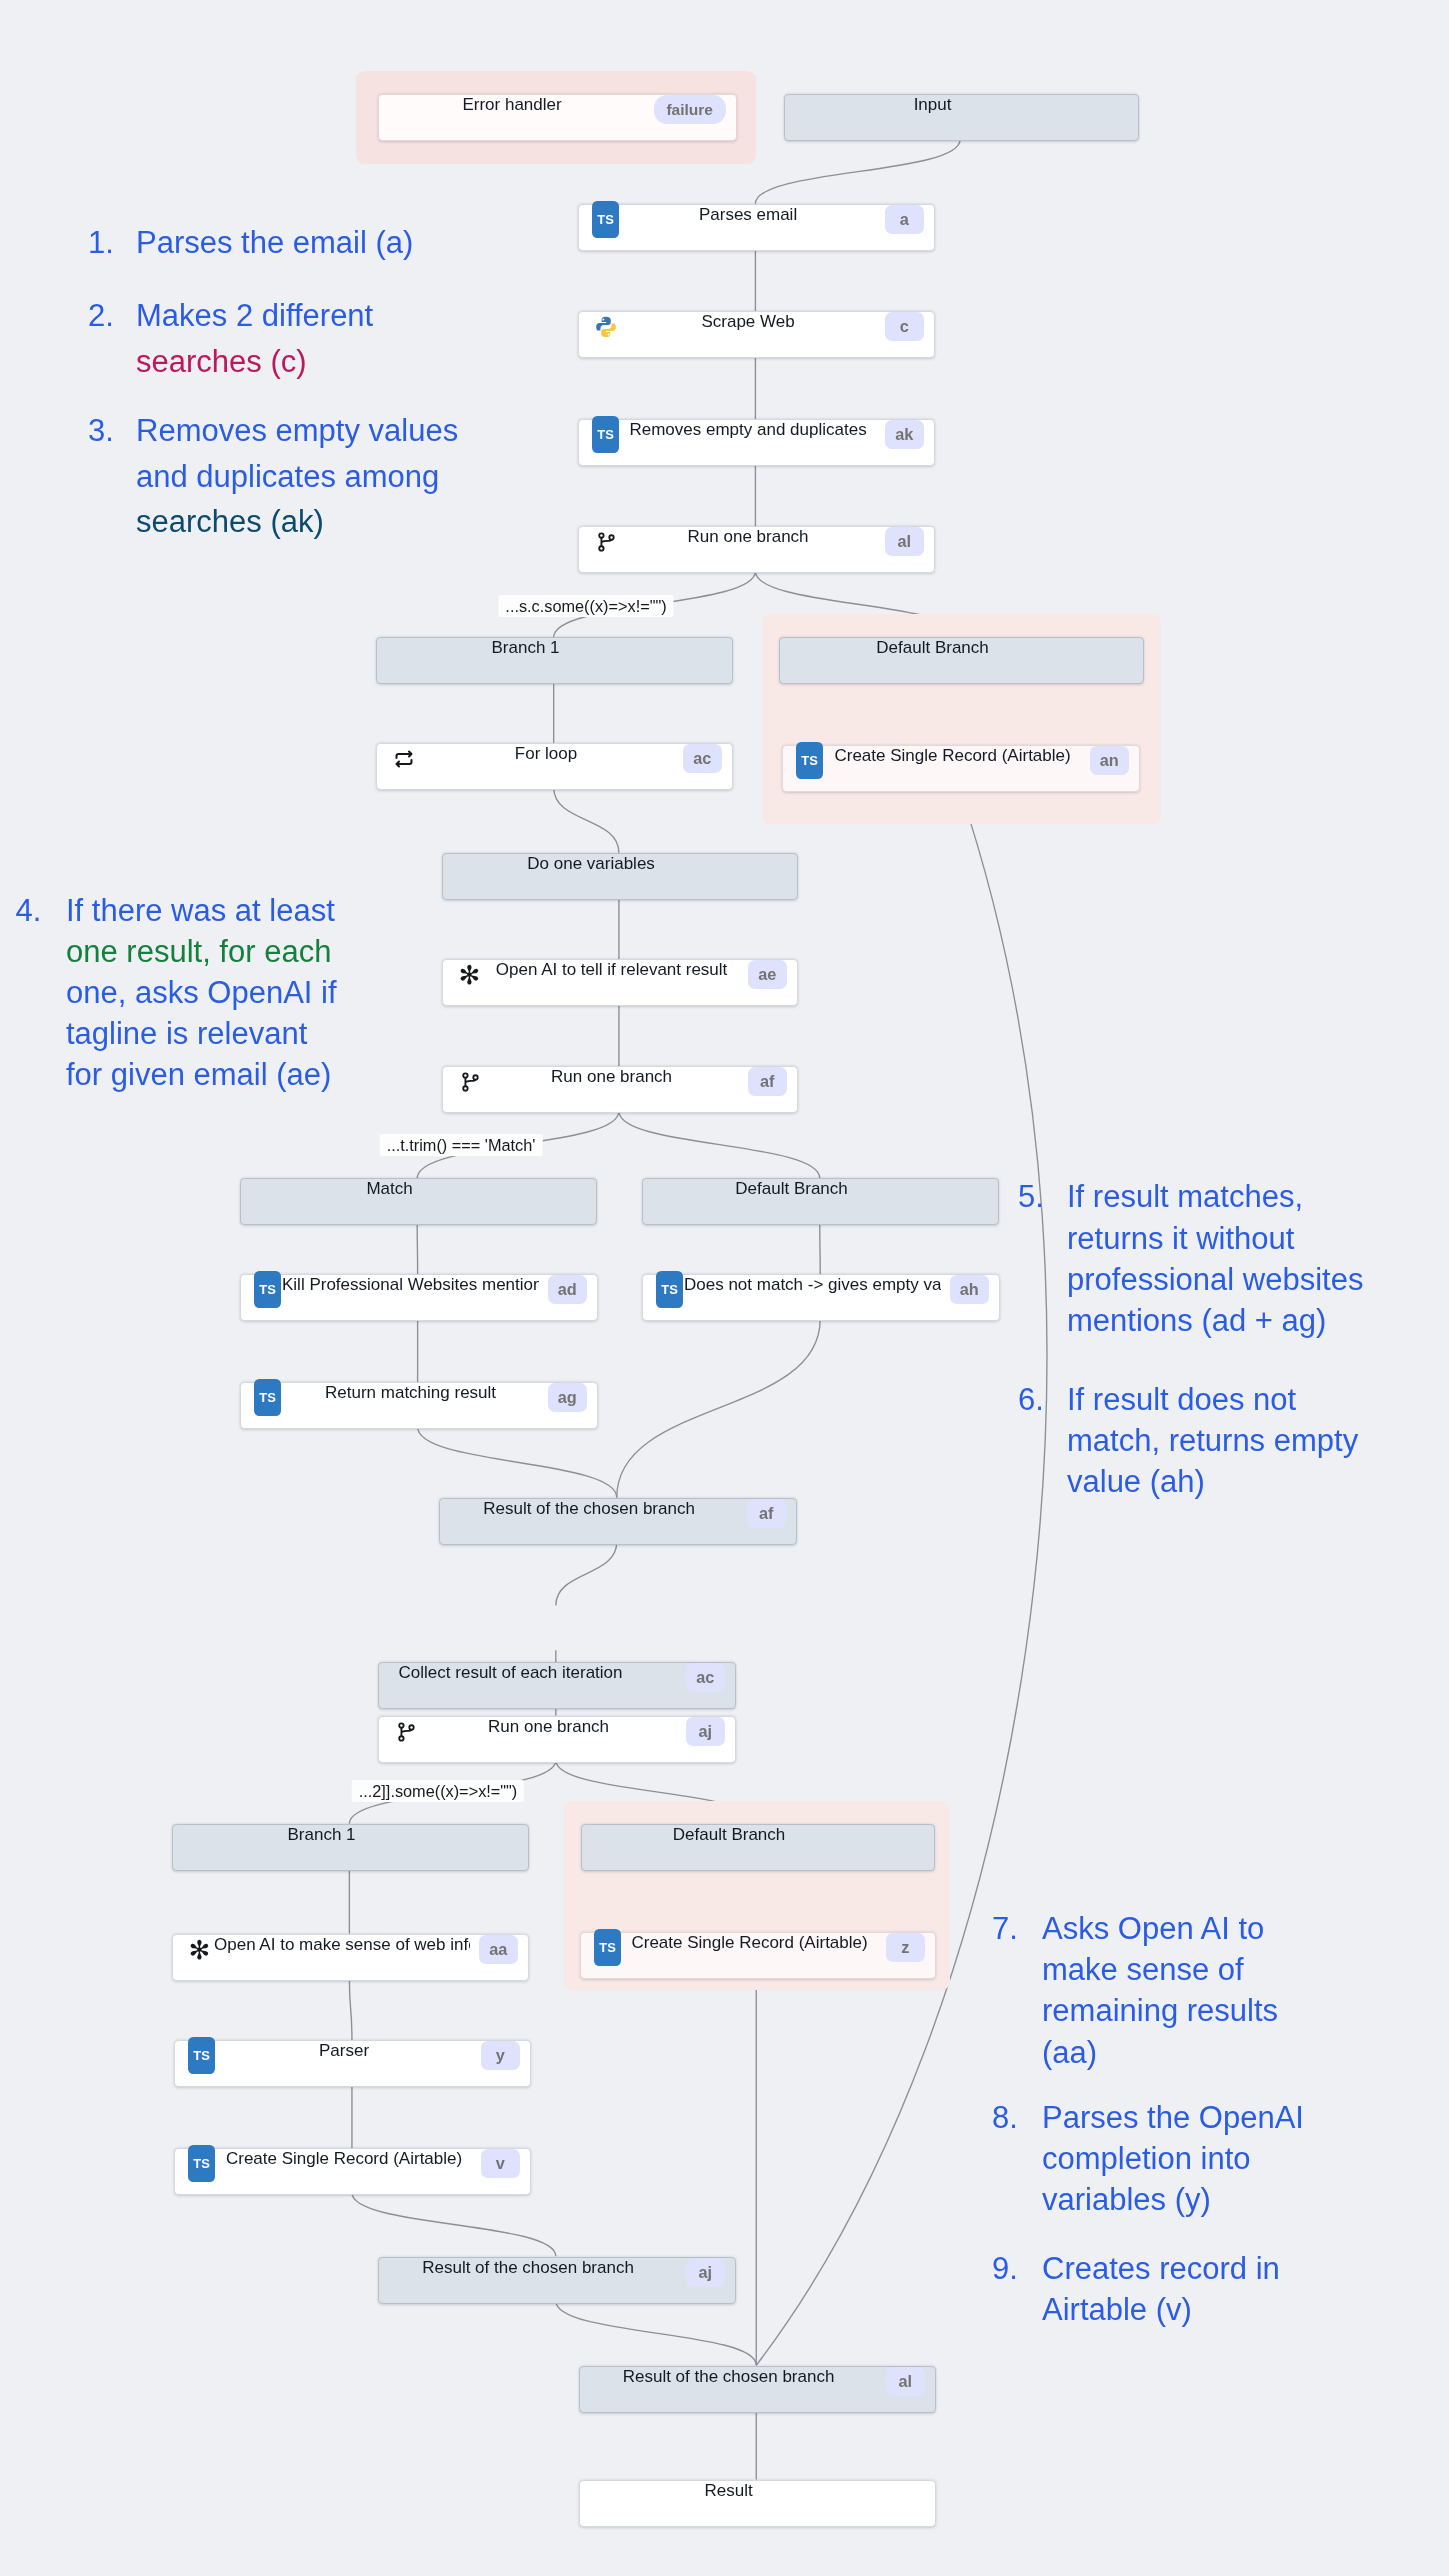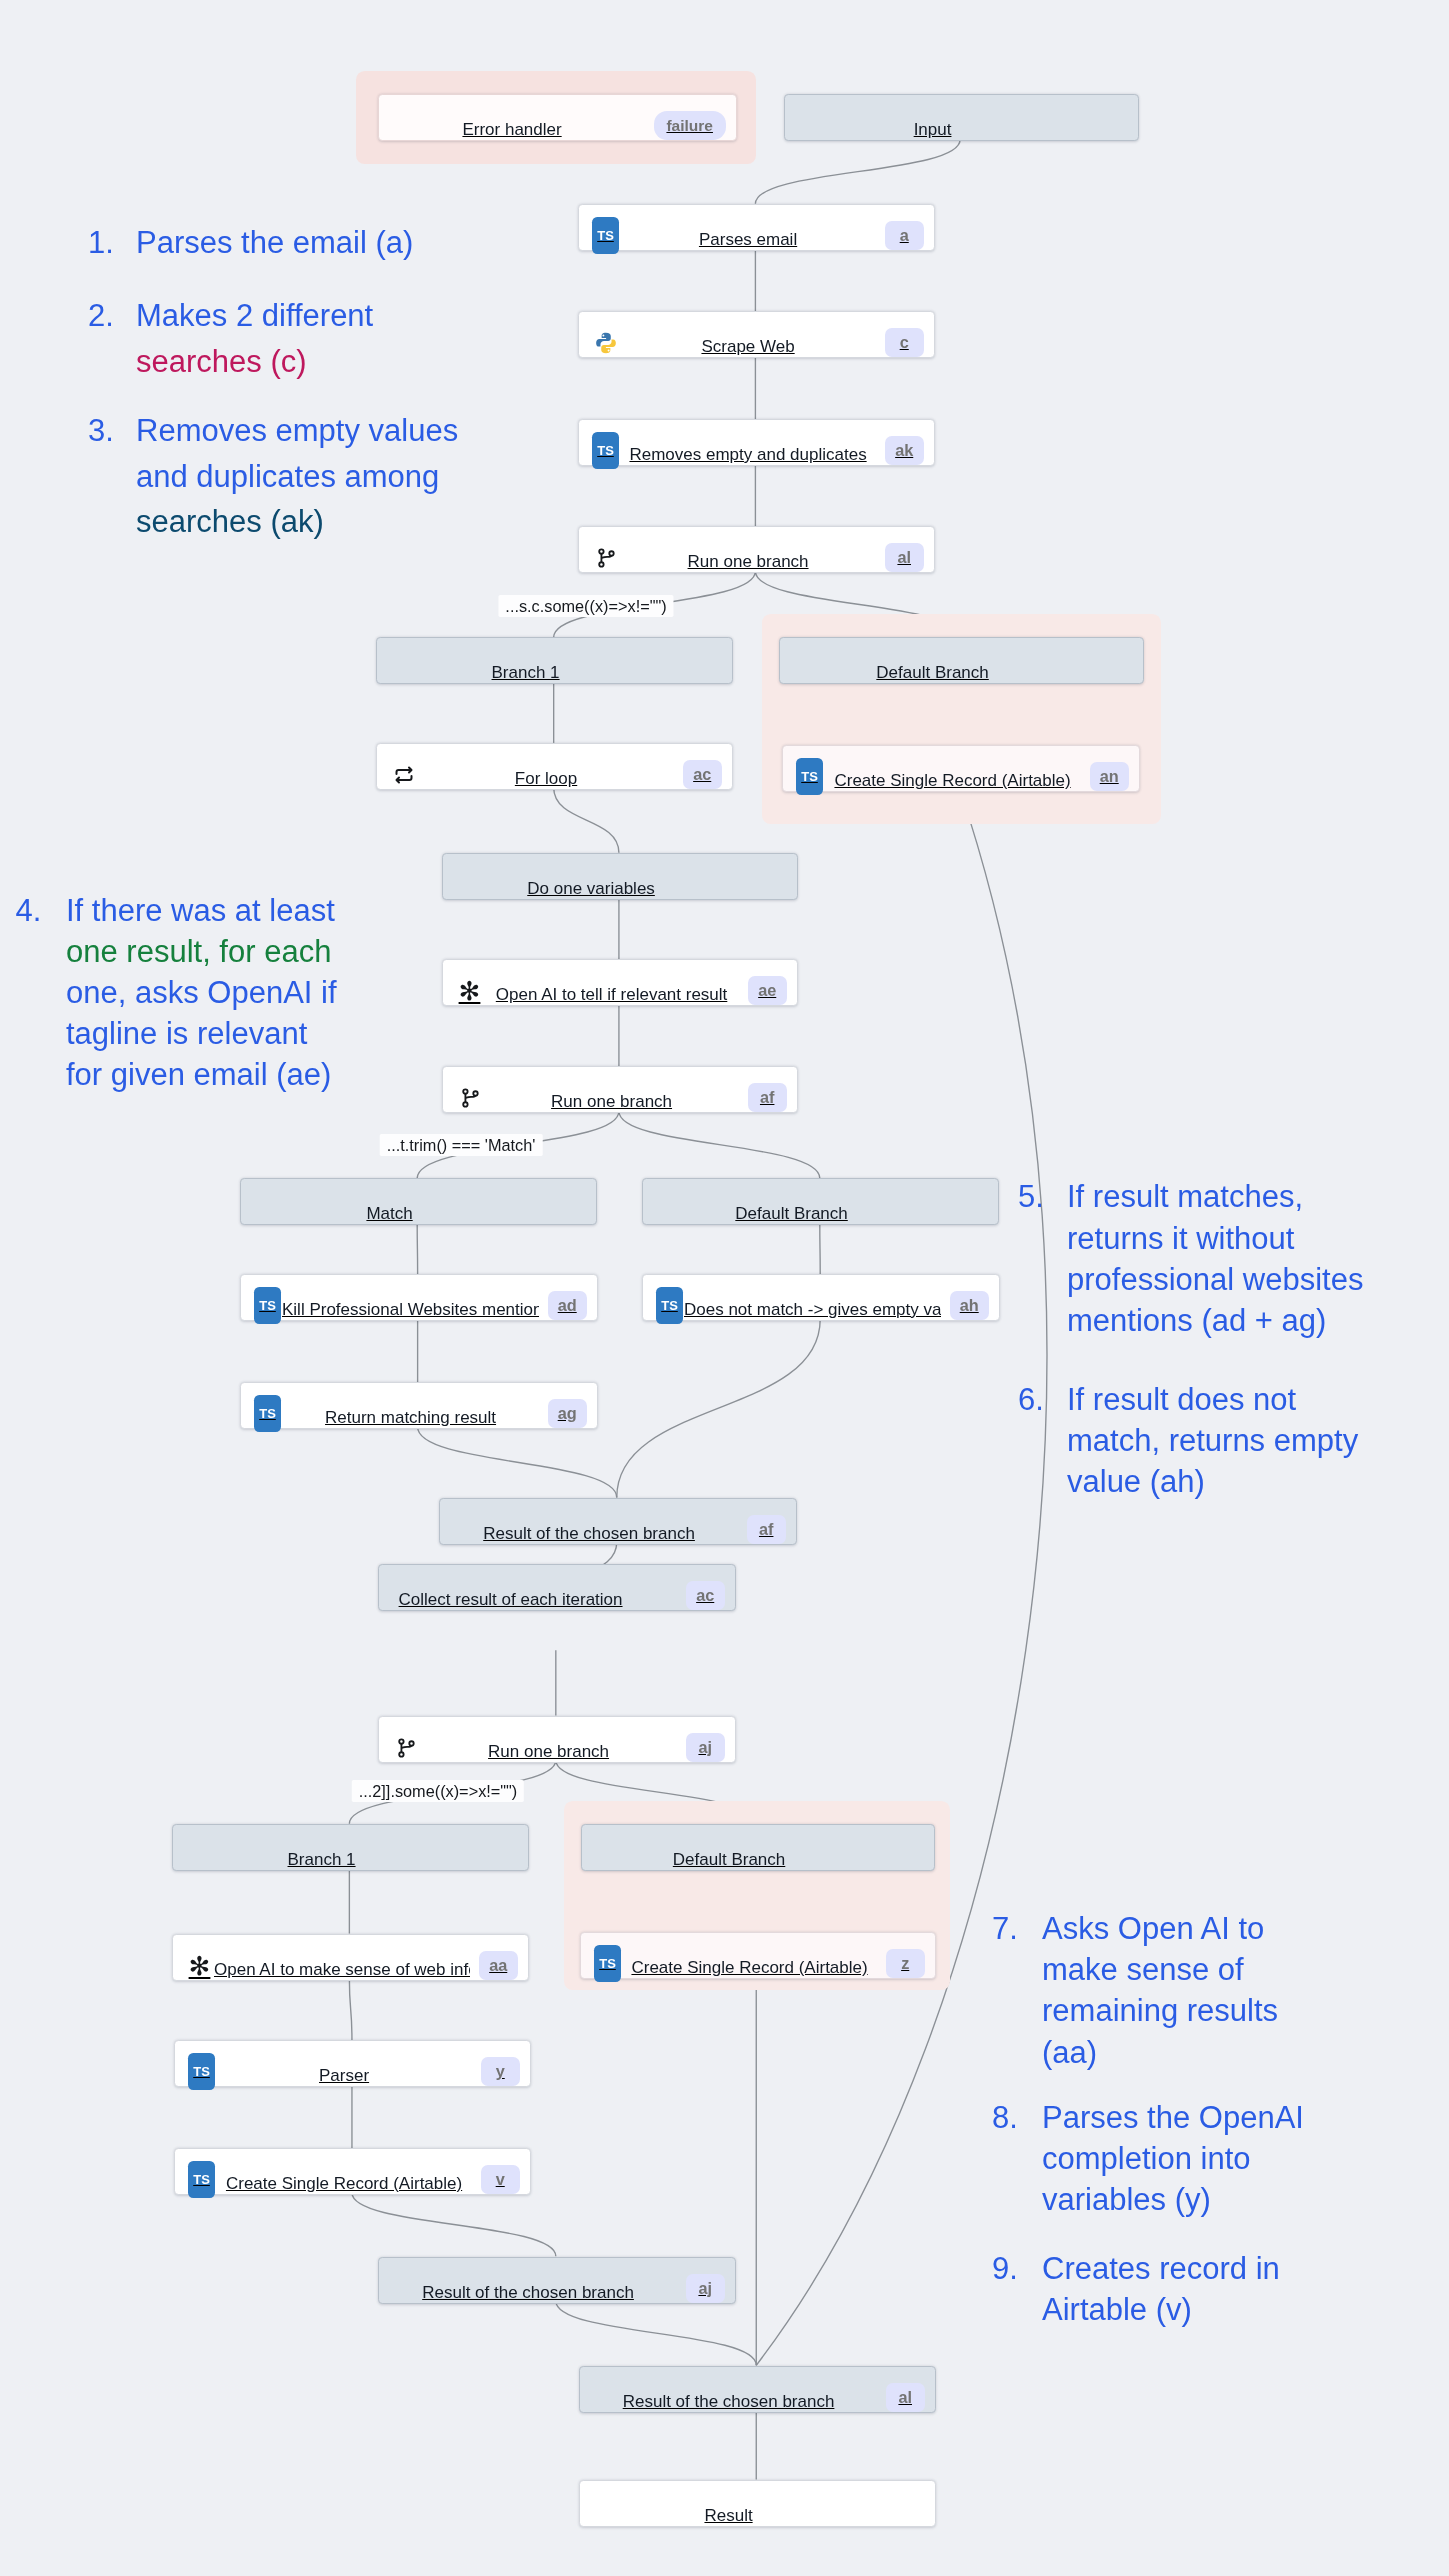--- a/index.html
+++ b/index.html
@@ -1,22 +1,22 @@
 <!DOCTYPE html>
 <html style="font-size:13.7px"><head>
 <meta charset="utf-8">
 <style>
   html,body{margin:0;padding:0;}
   body{font-family:"Liberation Sans","DejaVu Sans",sans-serif;background:#eef0f4;}
   #canvas{position:relative;width:1449px;height:2576px;background:#eef0f4;overflow:hidden;}
   #edge-layer{position:absolute;left:0;top:0;width:1449px;height:2576px;z-index:1;}
   .panel{position:absolute;border-radius:8.6px;z-index:2;}
-  .node{position:absolute;height:45px;display:flex;align-items:flex-end;z-index:3;
+  .node{position:absolute;height:45px;display:flex;align-items:flex-start;z-index:3;
         border-radius:4.3px;border:0.9px solid #d5d8de;background:#ffffff;
-        box-shadow:0 0.9px 2.6px rgba(30,40,60,.18);text-decoration:underline;}
+        box-shadow:0 0.9px 2.6px rgba(30,40,60,.18);}
   .node .label{flex:1;text-align:center;font-size:17px;color:#131a24;font-weight:500;
         white-space:nowrap;overflow:hidden;}
   .node.kind-header{background:#dbe2e9;border-color:#b7c0ca;}
   .node.kind-error{background:#fffbfb;border-color:#e8d6d6;}
   .node.kind-pinkwhite{background:#fdf7f8;border-color:#e3d9dc;}
   .node .icon{width:29px;height:29px;margin-left:12px;display:flex;align-items:center;
         justify-content:center;flex-shrink:0;}
   .icon-ts{width:27.5px;height:37px;border-radius:5.2px;background:#2e7ac2;color:#fff;
         font-weight:bold;font-size:13px;display:flex;align-items:center;justify-content:center;
         font-family:"Liberation Sans",sans-serif;}
@@ -196,21 +196,21 @@
       <span class="icon">
         <span class="icon-ts">TS</span>
       </span>
       <span class="label">Return matching result</span>
       <span class="badge">ag</span>
     </div>
     <div class="node kind-header" style="left: 439px; top: 1498px; width: 356px;">
       <span class="label">Result of the chosen branch</span>
       <span class="badge">af</span>
     </div>
-    <div class="node kind-header" style="left: 378px; top: 1564px; width: 356px; gap: 35px;">
+    <div class="node kind-header" style="left: 378px; top: 1662px; width: 356px; gap: 35px;">
       <span class="label">Collect result of each iteration</span>
       <span class="badge">ac</span>
     </div>
     <div class="node kind-white" style="left: 378px; top: 1716px; width: 356px;">
       <span class="icon">
         <svg class="mini" width="22" height="22" viewBox="0 0 24 24" fill="none" stroke="#16181b" stroke-width="2">
           <circle cx="7" cy="5" r="2.4"></circle>
           <circle cx="7" cy="19" r="2.4"></circle>
           <circle cx="18" cy="7" r="2.4"></circle>
           <path d="M7 7.5 V16.5 M7 13 C7 9.5 18 12 18 9.5"></path>

